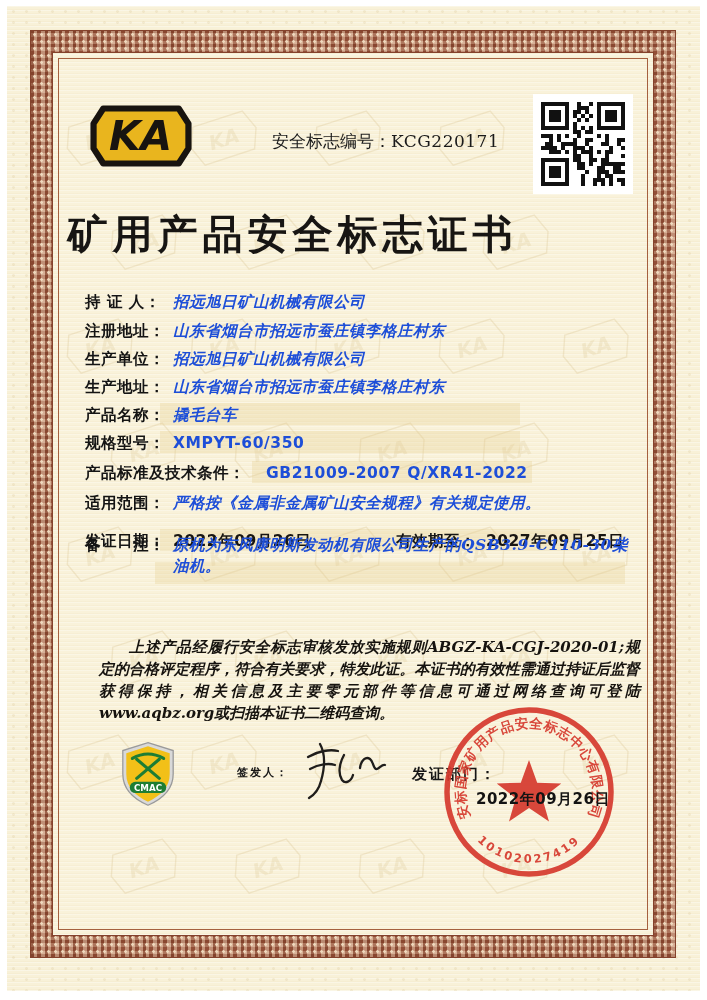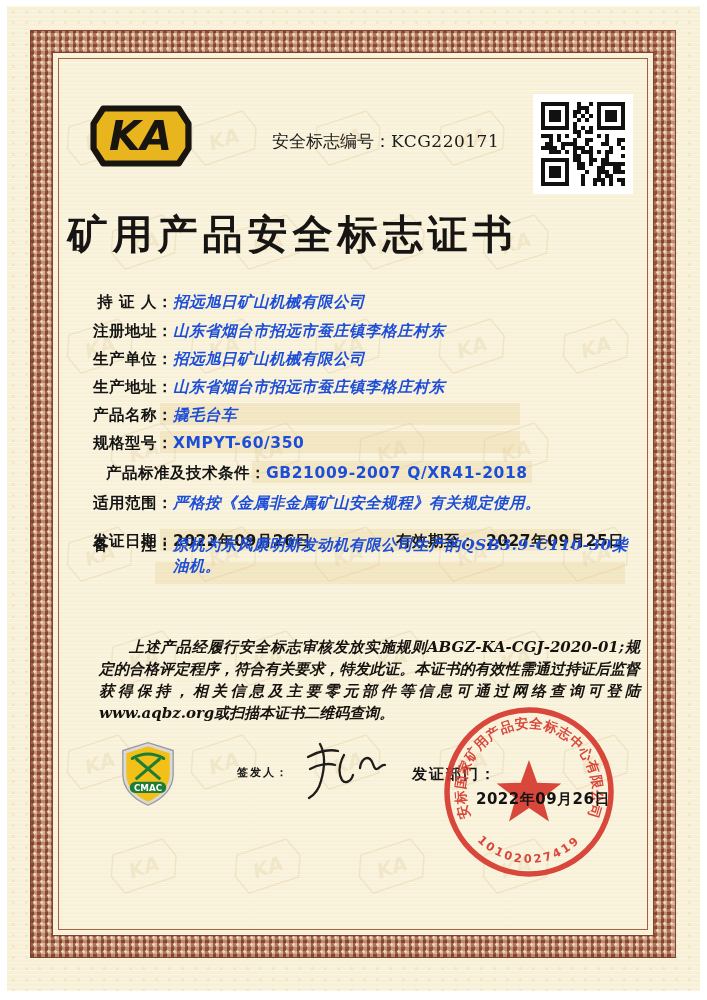--- a/index.html
+++ b/index.html
@@ -34,21 +34,21 @@
   .certno{position:absolute;left:272px;top:130px;z-index:3;
       font-family:"DejaVu Serif","Liberation Serif",serif;font-size:17px;color:#1a1a1a;}
   .certno .v{letter-spacing:.5px;}
   .qr{position:absolute;left:533px;top:94px;z-index:3;}
   .title{position:absolute;left:0;top:207px;width:585px;text-align:center;z-index:3;
       font-family:"DejaVu Sans","Liberation Sans",sans-serif;font-weight:bold;
       font-size:40px;letter-spacing:5px;color:#171513;}
   
   .frow{position:absolute;left:85px;width:550px;display:flex;align-items:baseline;z-index:3;}
   .flabel{flex:none;width:88px;font-family:"DejaVu Sans","Liberation Sans",sans-serif;
-      font-weight:bold;font-size:15.5px;letter-spacing:.5px;color:#141414;white-space:pre;text-align:right;}
+      font-weight:bold;font-size:15.5px;letter-spacing:.5px;color:#141414;white-space:pre;}
   .fvalue{font-family:"DejaVu Serif","Liberation Serif",serif;font-style:italic;
       font-weight:600;font-size:15.5px;color:#1d4ed8;letter-spacing:.5px;}
   .wide .flabel{width:181px;}
   .codeval .fvalue{font-family:"DejaVu Sans","Liberation Sans",sans-serif;
       font-style:normal;font-weight:bold;letter-spacing:.6px;}
   .r0{top:292px}.r1{top:321px}.r2{top:349px}.r3{top:377px}
   .r4{top:405px}.r5{top:433px}.r6{top:463px}.r7{top:493px}
   .daterow{top:531px}
   .daterow .flabel2{flex:none;width:90px;margin-left:33px;font-family:"DejaVu Sans","Liberation Sans",sans-serif;
       font-weight:bold;font-size:15.5px;letter-spacing:.5px;color:#141414;}
@@ -390,21 +390,21 @@
   <div class="frow r4">
     <span class="flabel">产品名称：</span>
     <span class="fvalue">撬毛台车</span>
   </div>
   <div class="frow r5 codeval">
     <span class="flabel">规格型号：</span>
     <span class="fvalue">XMPYT-60/350</span>
   </div>
   <div class="frow r6 wide codeval">
     <span class="flabel">产品标准及技术条件：</span>
-    <span class="fvalue">GB21009-2007 Q/XR41-2018</span>
+    <span class="fvalue">GB21009-2007 Q/XR41-2022</span>
   </div>
   <div class="frow r7">
     <span class="flabel">适用范围：</span>
     <span class="fvalue">严格按《金属非金属矿山安全规程》有关规定使用。</span>
   </div>
 
   <div class="frow daterow">
     <span class="flabel">发证日期：</span>
     <span class="dv">2022年09月26日</span>
     <span class="flabel2">有效期至：</span>

